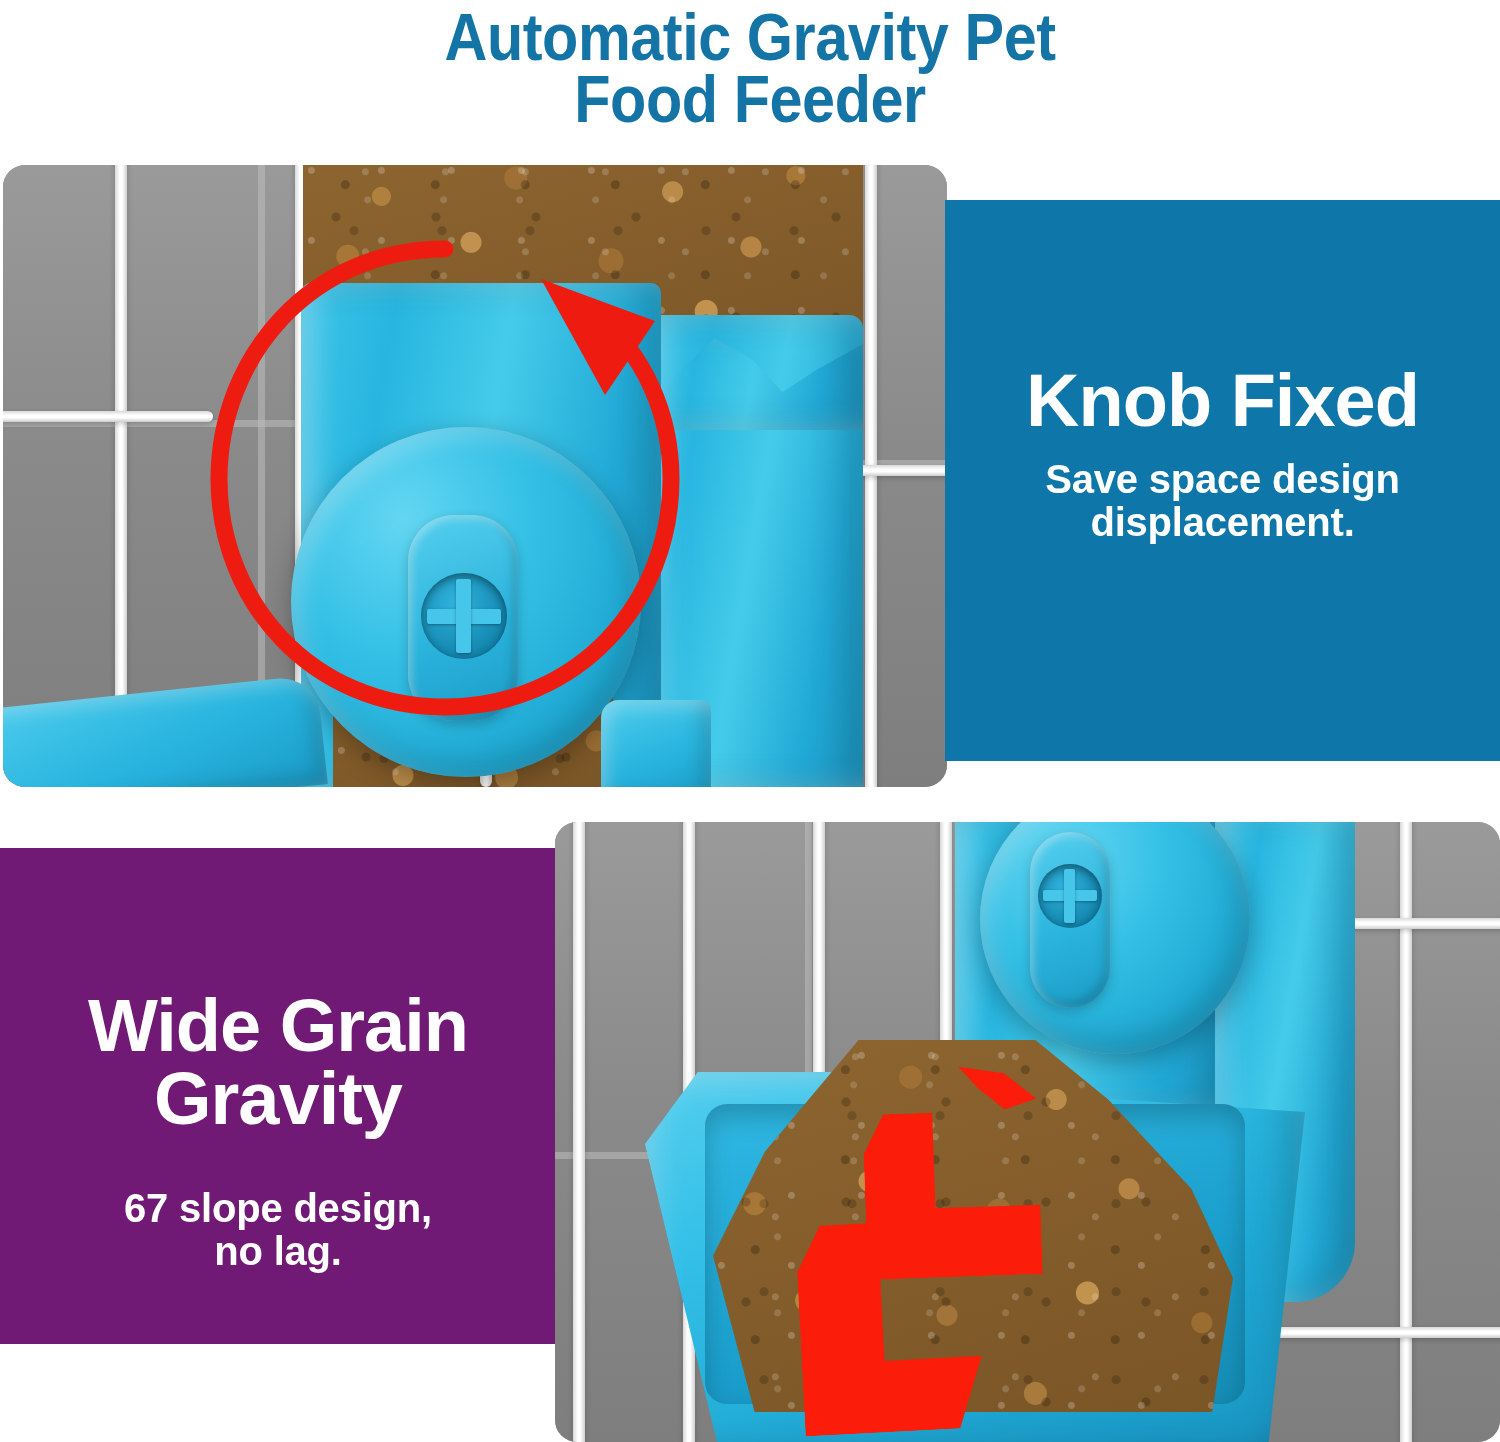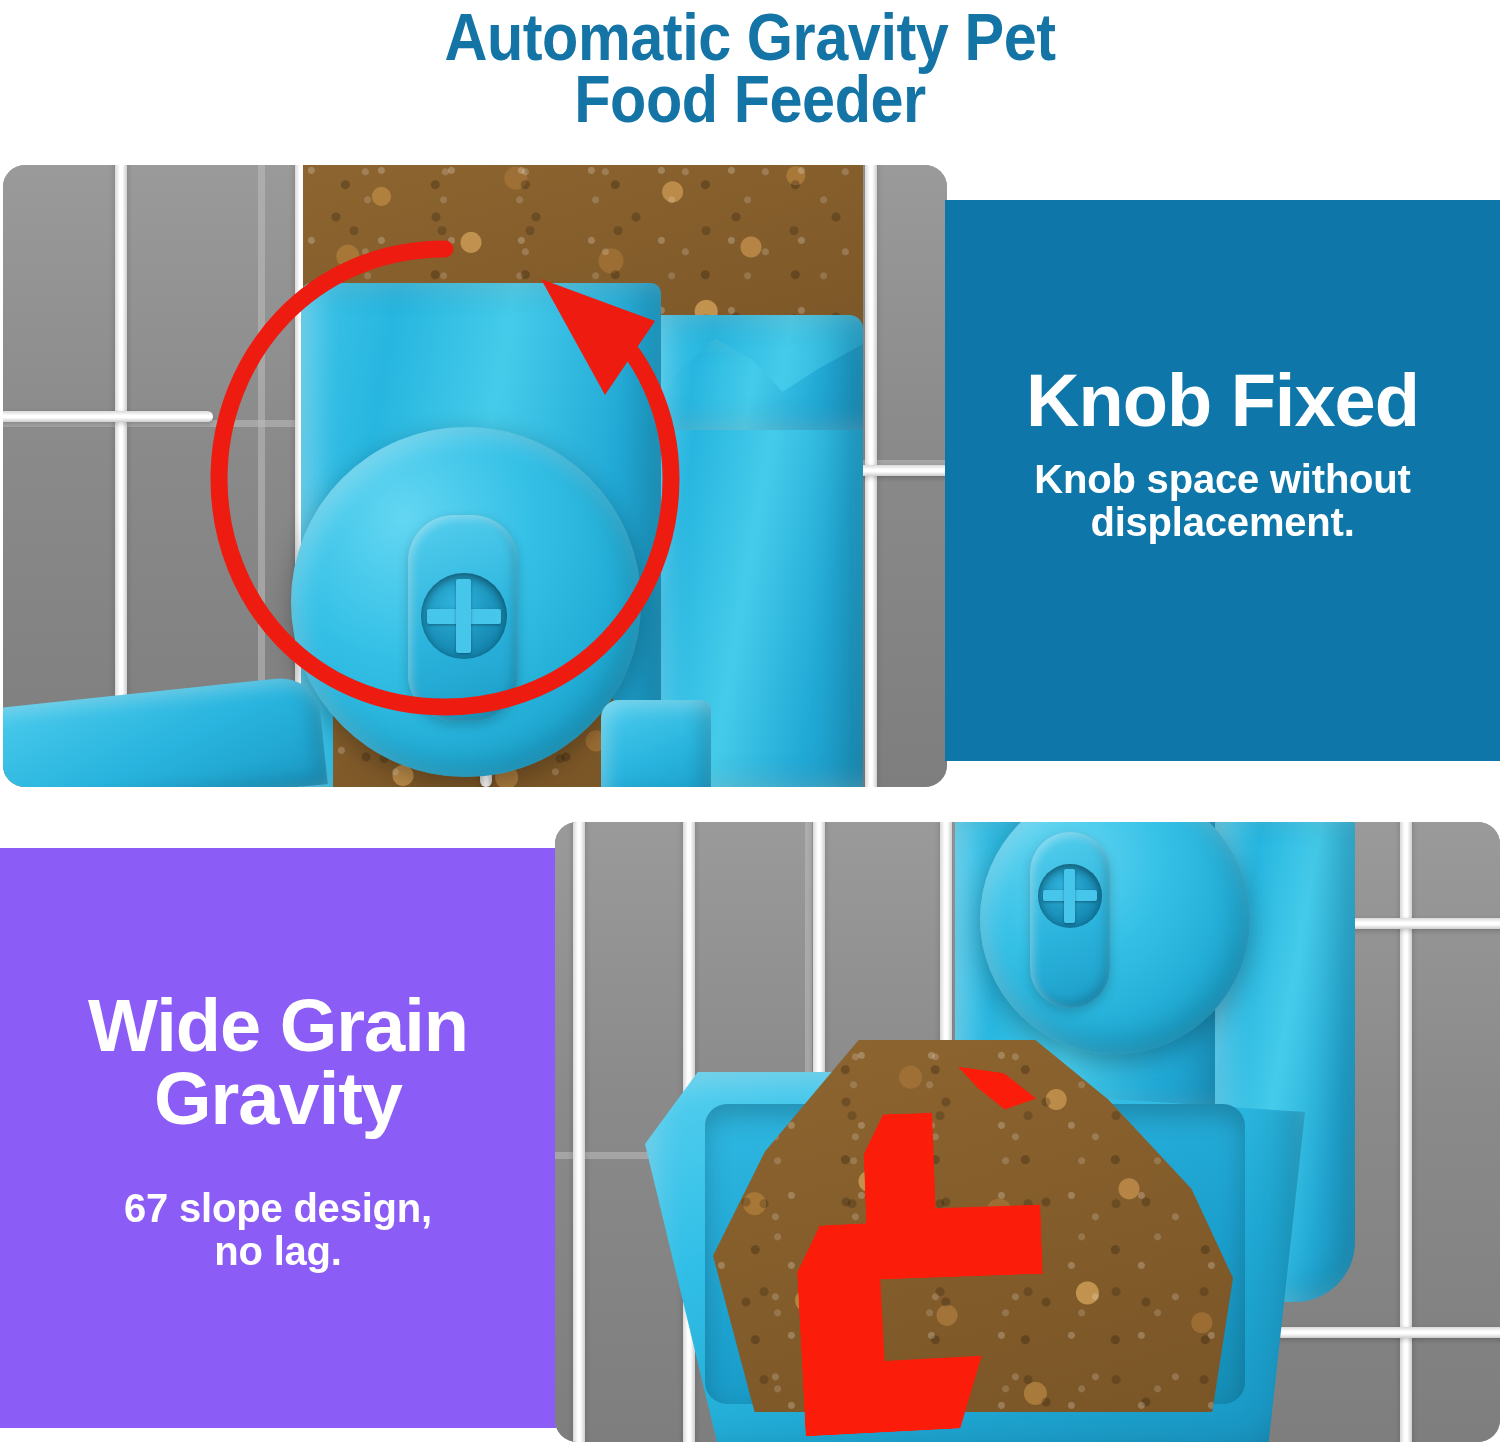--- a/index.html
+++ b/index.html
@@ -38,22 +38,22 @@
     left:3px; top:165px; width:944px; height:622px;
     border-radius:22px;
   }
   
   #panel-knob{
     left:945px; top:200px; width:555px; height:561px;
     background:#0e76a8;
   }
   
   #panel-outlet{
-    left:0px; top:848px; width:556px; height:580px;
-    background:#8b5cf6;
+    left:0px; top:848px; width:556px; height:496px;
+    background:#701a75;
   }
   
   #photo-bowl{
     left:555px; top:822px; width:945px; height:620px;
     border-radius:22px;
   }
 
   
   .panel-text{
     position:absolute; left:0; width:100%;
@@ -243,21 +243,21 @@
              C 34 384 126 490 260 490
              C 394 490 486 384 486 262
              C 486 196 458 136 412 98" fill="none" stroke="#ee1c10" stroke-width="17" stroke-linecap="round"></path>
     <polygon points="470,104 356,62 420,178" fill="#ee1c10"></polygon>
   </svg>
 </div>
 
 <div class="panel" id="panel-knob">
   <div class="panel-text" id="knob-text">
     <div class="feature-head">Knob Fixed</div>
-    <div class="feature-sub">Knob space without displacement.</div>
+    <div class="feature-sub">Save space design displacement.</div>
   </div>
 </div>
 
 <div class="panel" id="panel-outlet">
   <div class="panel-text" id="outlet-text">
     <div class="feature-head">
       <span>Wide Grain</span><br>
       <span>Gravity</span>
     </div>
     <div class="feature-sub">

